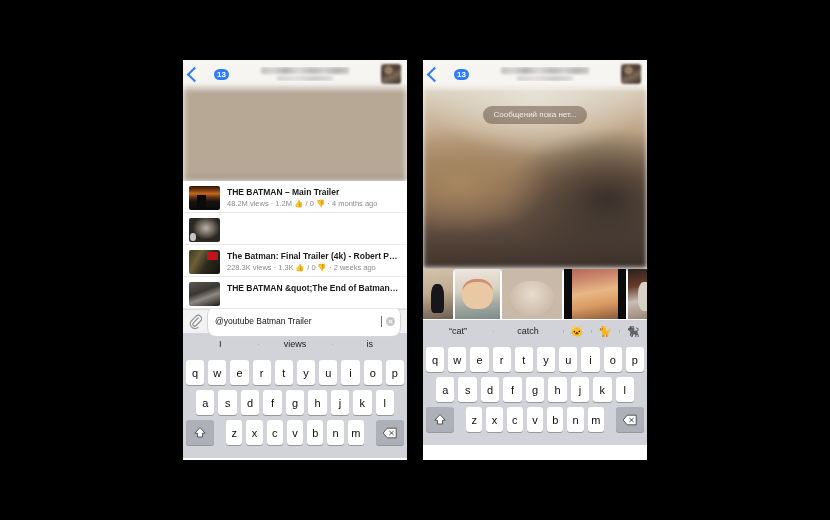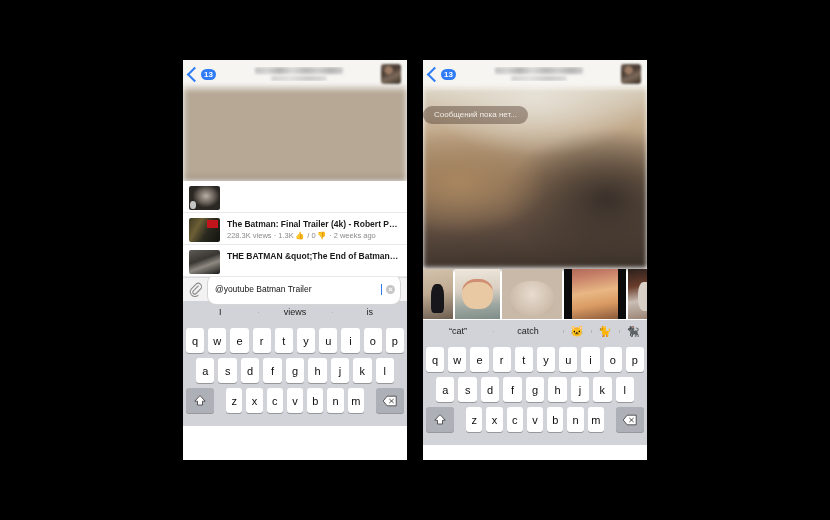--- a/index.html
+++ b/index.html
@@ -41,21 +41,21 @@
     height: 28px;
     background: #f7f5f2;
     display: flex;
     align-items: center;
     padding: 0 6px;
     box-sizing: border-box;
   }
   .nav-back {
     display: flex;
     align-items: center;
-    gap: 2px;
+    gap: 15px;
     flex: 0 0 auto;
   }
   .chev {
     width: 9px; height: 9px;
     border-left: 2px solid #2f7cf6;
     border-bottom: 2px solid #2f7cf6;
     transform: rotate(45deg);
     margin-right: -1px;
   }
   .badge-unread {
@@ -222,21 +222,21 @@
       radial-gradient(ellipse 70% 60% at 82% 62%, #39302a 0%, rgba(57,48,42,0) 66%),
       linear-gradient(178deg,#ddd6c7 0%,#c2aa8c 24%,#8e7358 50%,#5c4a3e 76%,#3a3029 100%);
     background-color: #8c7560;
     filter: blur(2.6px);
   }
   .empty-pill-wrap {
     position: absolute;
     left: 0; right: 0;
     top: 18px;
     display: flex;
-    justify-content: flex-start;
+    justify-content: center;
     z-index: 4;
   }
   .empty-pill {
     background: rgba(74, 53, 40, 0.42);
     color: #f2ece6;
     font-size: 8px;
     line-height: 1;
     padding: 5px 11px;
     border-radius: 9px;
     white-space: nowrap;
@@ -435,20 +435,27 @@
         <span class="nav-title-blur"></span>
         <span class="nav-sub-blur"></span>
       </div>
       <div class="nav-avatar"></div>
     </div>
 
     <div class="chat-photo-left"></div>
 
     <div class="video-list">
 
+      <div class="video-row">
+        <div class="vthumb t1"></div>
+        <div class="vmeta-col">
+          <div class="vtitle">THE BATMAN – Main Trailer</div>
+          <div class="vstats">48.2M views · 1.2M 👍 / 0 👎 · 4 months ago</div>
+        </div>
+      </div>
 
       <div class="video-row">
         <div class="vthumb t2"></div>
       </div>
 
       <div class="video-row">
         <div class="vthumb t3"></div>
         <div class="vmeta-col">
           <div class="vtitle">The Batman: Final Trailer (4k) - Robert Patti...</div>
           <div class="vstats">228.3K views · 1.3K 👍 / 0 👎 · 2 weeks ago</div>

